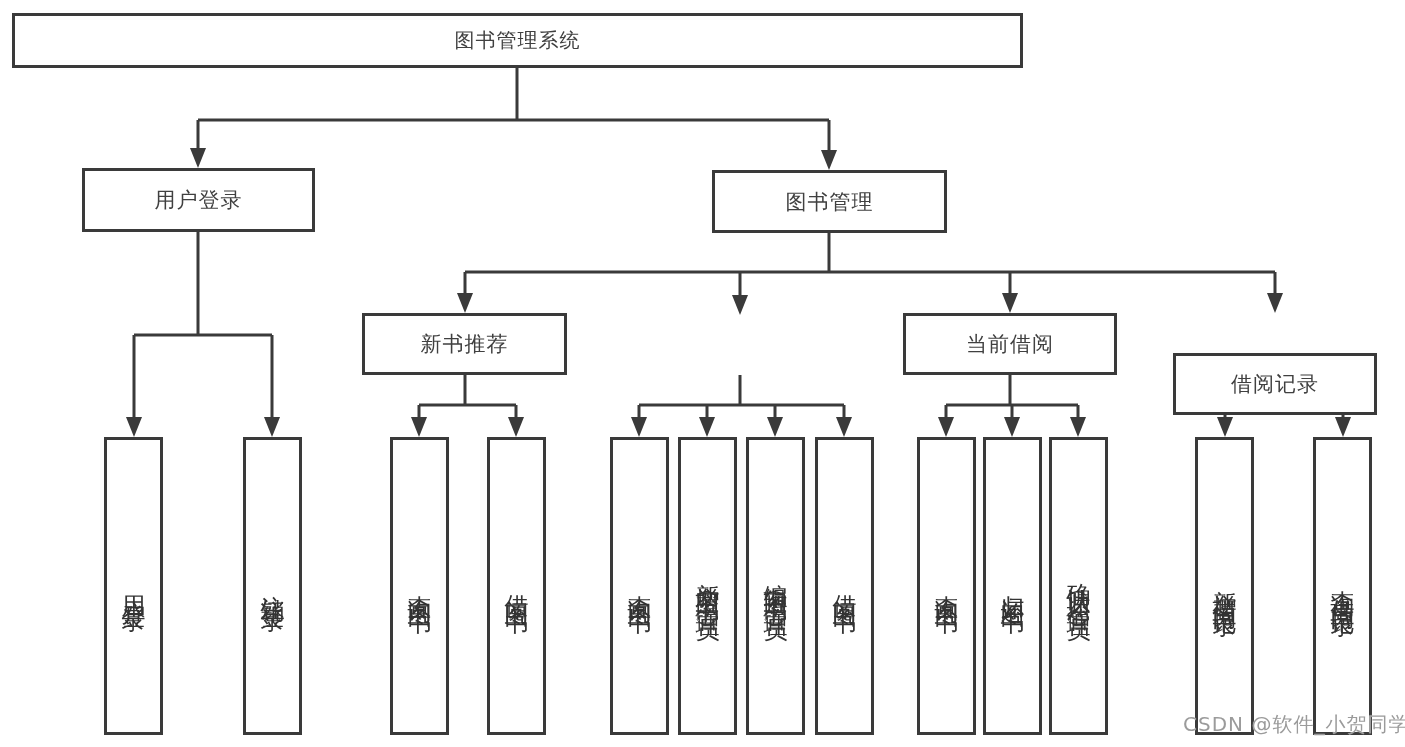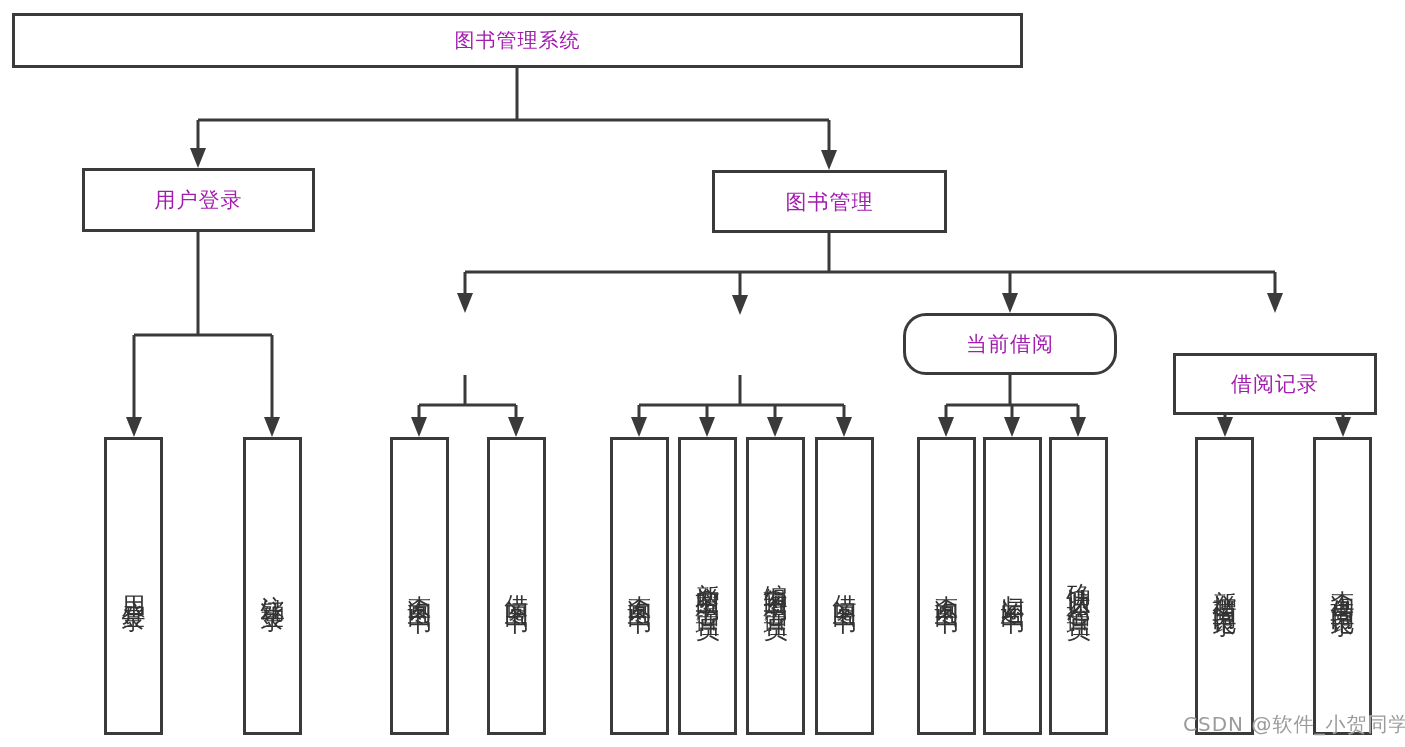--- a/index.html
+++ b/index.html
@@ -18,21 +18,21 @@
     pointer-events: none;
   }
   .node {
     position: absolute;
     box-sizing: border-box;
     border: 3px solid #3a3a3a;
     background: #ffffff;
     display: flex;
     align-items: center;
     justify-content: center;
-    color: #a21caf;
+    color: #404040;
     font-size: 21px;
     letter-spacing: 1px;
     white-space: nowrap;
   }
   .node.root { font-size: 20px; }
   .leaf {
     position: absolute;
     box-sizing: border-box;
     border: 3px solid #3a3a3a;
     background: #ffffff;
@@ -105,21 +105,22 @@
     <polygon class="arrow" points="1070,417 1086,417 1078,437"></polygon>
     <polygon class="arrow" points="1217,417 1233,417 1225,437"></polygon>
     <polygon class="arrow" points="1335,417 1351,417 1343,437"></polygon>
   </svg>
 
   <div class="node root" style="left:12px; top:13px; width:1011px; height:55px;">图书管理系统</div>
 
   <div class="node" style="left:82px; top:168px; width:233px; height:64px;">用户登录</div>
   <div class="node" style="left:712px; top:170px; width:235px; height:63px;">图书管理</div>
 
-  <div class="node" style="left:903px; top:313px; width:214px; height:62px;border-radius:23px;">当前借阅</div>
+  <div class="node" style="left:362px; top:313px; width:205px; height:62px;">新书推荐</div>
+  <div class="node" style="left:903px; top:313px; width:214px; height:62px;">当前借阅</div>
   <div class="node" style="left:1173px; top:313px; width:204px; height:62px;margin-top:40px;">借阅记录</div>
 
   <div class="leaf" style="left:104px;">用户登录</div>
   <div class="leaf" style="left:243px;">注销登录</div>
 
   <div class="leaf" style="left:390px;">查询图书</div>
   <div class="leaf" style="left:487px;">借阅图书</div>
 
   <div class="leaf" style="left:610px;">查询图书</div>
   <div class="leaf" style="left:678px;">新增图书（管理员）</div>

